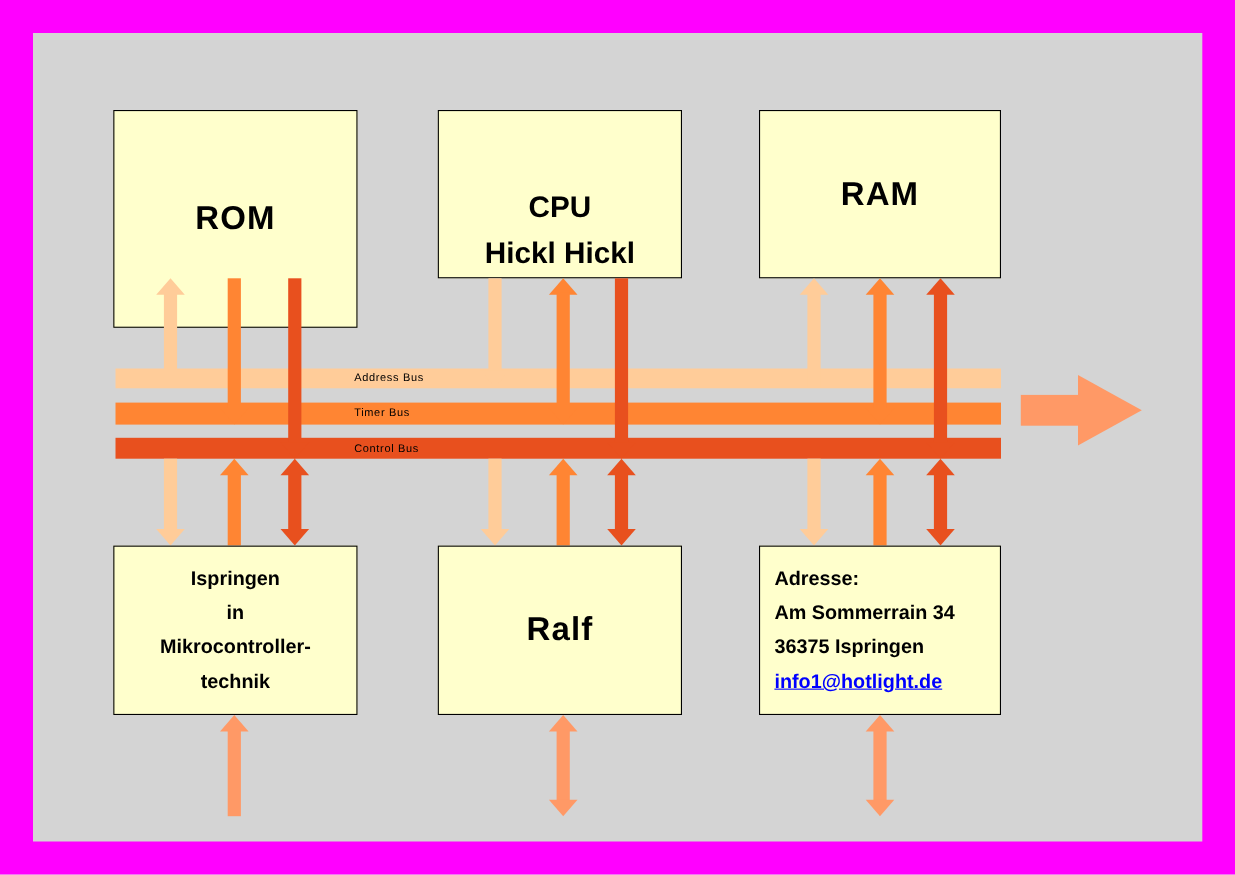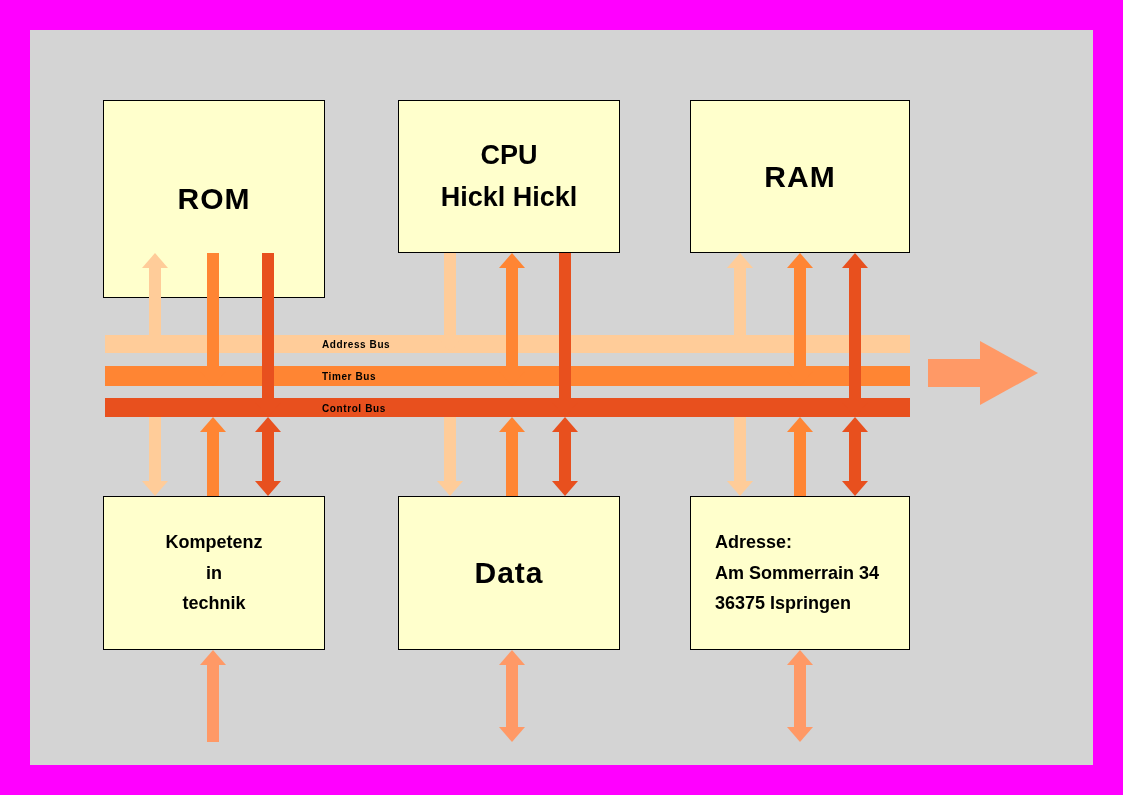--- a/index.html
+++ b/index.html
@@ -14,27 +14,27 @@
     background:var(--bg,#D4D4D4);
   }
   .box {
     position:absolute; background:var(--boxfill,#FFFFCC); border:1px solid #000;
     display:flex; flex-direction:column; align-items:center; justify-content:center;
     text-align:center; font-weight:bold; color:#000; box-sizing:border-box;
   }
   .box .lg { font-size:30px; letter-spacing:1px; }
   .box .md { font-size:27px; line-height:1.55; }
   .box .sm { font-size:18px; line-height:1.72; white-space:nowrap; }
-  .box.addr { align-items:flex-start; text-align:left; padding-left:24px; }
+  .box.addr { align-items:flex-start; text-align:left; padding-left:13px; }
   .email { color:var(--email,#0000FF); text-decoration:underline; }
 
   .bus { position:absolute; left:75px; width:805px; }
   .bus .bl {
     position:absolute; left:217px; top:50%; transform:translateY(-50%);
-    font-size:10px; font-weight:bold; letter-spacing:.6px; color:#000; white-space:nowrap;
+    font-size:10px; font-weight:normal; letter-spacing:.6px; color:#000; white-space:nowrap;
   }
   .bus.address { background:var(--addr,#FFCC99); top:305px; height:18px; }
   .bus.data    { background:var(--databus,#FF8533); top:336px; height:20px; }
   .bus.control { background:var(--ctrl,#E8501E); top:368px; height:19px;text-align:center; }
 
   
   .va { position:absolute; width:26px; }
   .va i { position:absolute; display:block; }
   .va .sh { left:7px; right:7px; top:0; bottom:0; background:var(--c); }
   .va.up .sh { top:13px; }
@@ -61,21 +61,21 @@
 </style>
 </head>
 <body>
 
 <div class="frame">
   <div class="board">
 
     <div class="box" style="left:73px; top:70px; width:222px; height:198px;">
       <span class="lg">ROM</span>
     </div>
-    <div class="box" style="left:368px; top:70px; width:222px; height:153px;">
+    <div class="box" style="left:368px; top:70px; width:222px; height:153px;justify-content:flex-end;">
       <span class="md">CPU</span>
       <span class="md">Hickl Hickl</span>
     </div>
     <div class="box" style="left:660px; top:70px; width:220px; height:153px;">
       <span class="lg">RAM</span>
     </div>
 
     <div class="bus address">
       <span class="bl">Address Bus</span>
     </div>
@@ -167,31 +167,33 @@
         <i class="hu"></i>
         <i class="sh"></i>
       </div>
     <div class="va ctrlbus up dn" style="left:812px;top:387px;height:79px">
         <i class="hu"></i>
         <i class="sh"></i>
         <i class="hd"></i>
       </div>
 
     <div class="box" style="left:73px; top:466px; width:222px; height:154px;">
-      <span class="sm">Kompetenz</span>
+      <span class="sm">Ispringen</span>
       <span class="sm">in</span>
+      <span class="sm">Mikrocontroller-</span>
       <span class="sm">technik</span>
     </div>
     <div class="box" style="left:368px; top:466px; width:222px; height:154px;">
-      <span class="lg">Data</span>
+      <span class="lg">Ralf</span>
     </div>
     <div class="box addr" style="left:660px; top:466px; width:220px; height:154px;">
       <span class="sm">Adresse:</span>
       <span class="sm">Am Sommerrain 34</span>
       <span class="sm">36375 Ispringen</span>
+      <span class="sm email">info1@hotlight.de</span>
     </div>
 
     <div class="va conn up" style="left:170px;top:620px;height:92px">
         <i class="hu"></i>
         <i class="sh"></i>
       </div>
     <div class="va conn up dn" style="left:469px;top:620px;height:92px">
         <i class="hu"></i>
         <i class="sh"></i>
         <i class="hd"></i>

